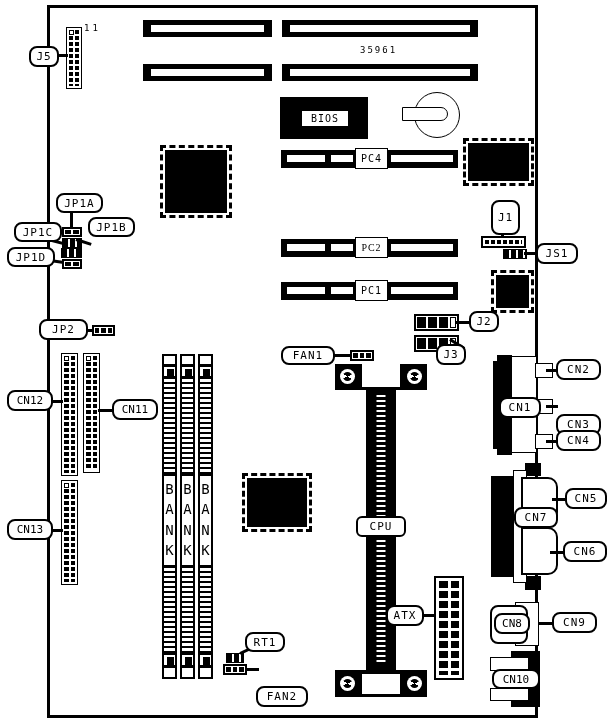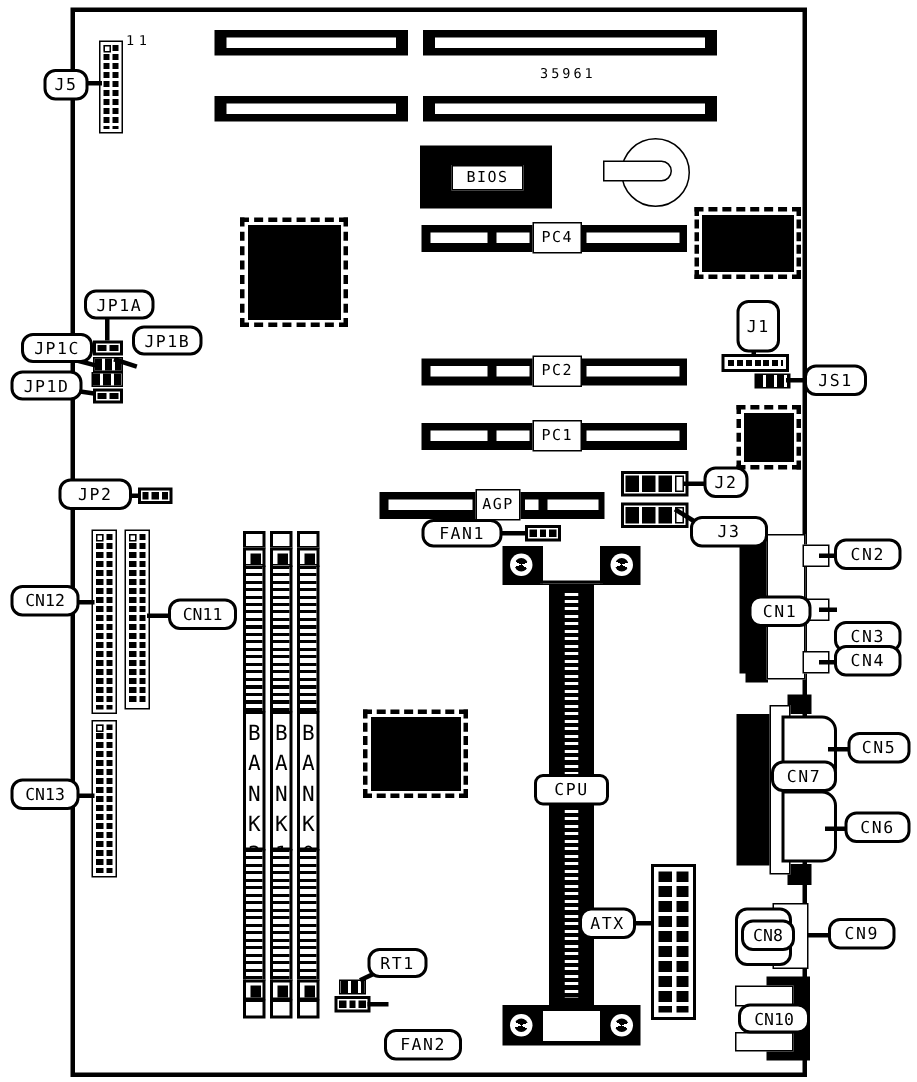--- a/index.html
+++ b/index.html
@@ -77,36 +77,30 @@
 
   <div class="bar" style="left:281px;top:150px;width:177px;height:18px;">
     <div class="seg" style="left:6px;top:5px;width:38px;height:7px;"></div>
     <div class="seg" style="left:50px;top:5px;width:22px;height:7px;"></div>
     <div class="slotlbl" style="left:74px;top:-2px;width:33px;height:21px;">PC4</div>
     <div class="seg" style="left:110px;top:5px;width:62px;height:7px;"></div>
   </div>
   <div class="bar" style="left:281px;top:239px;width:177px;height:18px;">
     <div class="seg" style="left:6px;top:5px;width:38px;height:7px;"></div>
     <div class="seg" style="left:50px;top:5px;width:22px;height:7px;"></div>
-    <div class="slotlbl" style="left:74px;top:-2px;width:33px;height:21px;">PC2</div>
+    <div class="slotlbl" style="left:74px;top:-2px;width:33px;height:21px;font-family:Liberation Serif, serif;">PC2</div>
     <div class="seg" style="left:110px;top:5px;width:62px;height:7px;"></div>
   </div>
   <div class="bar" style="left:281px;top:282px;width:177px;height:18px;">
     <div class="seg" style="left:6px;top:5px;width:38px;height:7px;"></div>
     <div class="seg" style="left:50px;top:5px;width:22px;height:7px;"></div>
     <div class="slotlbl" style="left:74px;top:-2px;width:33px;height:21px;">PC1</div>
     <div class="seg" style="left:110px;top:5px;width:62px;height:7px;"></div>
   </div>
 
-  <div class="bar" style="left:253px;top:328px;width:150px;height:18px;">
-    <div class="seg" style="left:6px;top:5px;width:56px;height:7px;"></div>
-    <div class="slotlbl" style="left:64px;top:-2px;width:30px;height:21px;">AGP</div>
-    <div class="seg" style="left:97px;top:5px;width:9px;height:7px;"></div>
-    <div class="seg" style="left:112px;top:5px;width:34px;height:7px;"></div>
-  </div>
 
   <div class="hdr2" style="left:66px;top:27px;width:16px;height:62px;">
       <div class="pin1"></div>
       <b></b>
       <b></b>
     </div>
   <div class="txt" style="left:84px;top:23px;letter-spacing:3px;">11</div>
 
   <div class="jmpW" style="left:62px;top:227px;width:20px;height:10px;">
       <i></i>
@@ -277,21 +271,21 @@
   <div class="lbl" style="left:88px;top:217px;width:47px;height:20px;">JP1B</div>
   <div class="lbl" style="left:14px;top:222px;width:48px;height:20px;">JP1C</div>
   <div class="lbl" style="left:7px;top:247px;width:48px;height:20px;">JP1D</div>
   <div class="lbl" style="left:39px;top:319px;width:49px;height:21px;">JP2</div>
   <div class="lbl" style="left:7px;top:390px;width:46px;height:21px;letter-spacing:0;">CN12</div>
   <div class="lbl" style="left:112px;top:399px;width:46px;height:21px;letter-spacing:0;">CN11</div>
   <div class="lbl" style="left:7px;top:519px;width:46px;height:21px;letter-spacing:0;">CN13</div>
   <div class="lbl" style="left:491px;top:200px;width:29px;height:35px;">J1</div>
   <div class="lbl" style="left:536px;top:243px;width:42px;height:21px;">JS1</div>
   <div class="lbl" style="left:469px;top:311px;width:30px;height:21px;">J2</div>
-  <div class="lbl" style="left:460px;top:344px;width:52px;height:21px;">J3</div>
+  <div class="lbl" style="left:436px;top:344px;width:30px;height:21px;">J3</div>
   <div class="lbl" style="left:281px;top:346px;width:54px;height:19px;">FAN1</div>
   <div class="lbl" style="left:386px;top:605px;width:38px;height:21px;">ATX</div>
   <div class="lbl" style="left:245px;top:632px;width:40px;height:20px;">RT1</div>
   <div class="lbl" style="left:256px;top:658px;width:52px;height:21px;margin-top:28px;">FAN2</div>
   <div class="lbl" style="left:499px;top:397px;width:42px;height:21px;">CN1</div>
   <div class="lbl" style="left:556px;top:359px;width:45px;height:21px;">CN2</div>
   <div class="lbl" style="left:556px;top:395px;width:45px;height:21px;margin-top:19px;">CN3</div>
   <div class="lbl" style="left:556px;top:430px;width:45px;height:21px;">CN4</div>
   <div class="lbl" style="left:565px;top:488px;width:42px;height:21px;">CN5</div>
   <div class="lbl" style="left:563px;top:541px;width:44px;height:21px;text-align:right;">CN6</div>

